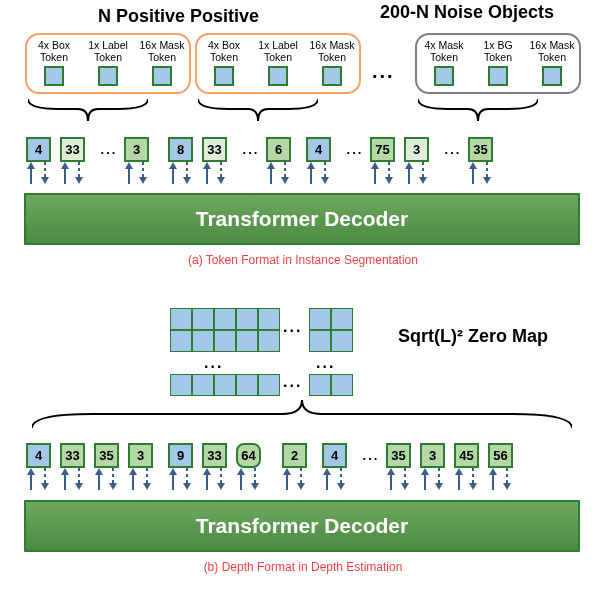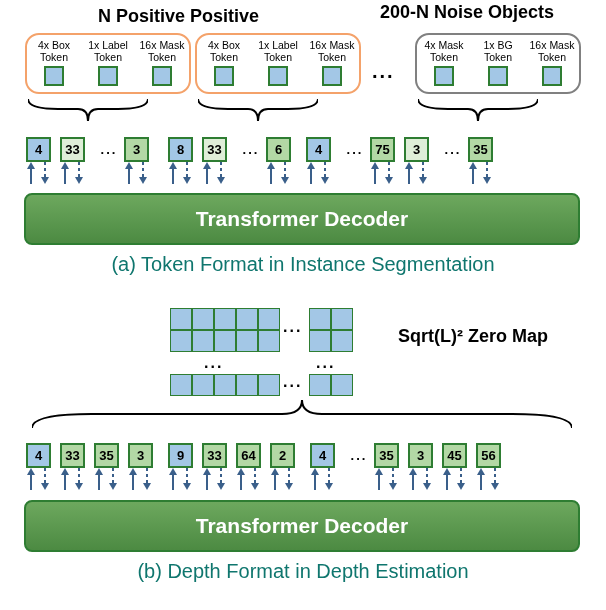--- a/index.html
+++ b/index.html
@@ -67,31 +67,31 @@
     position:absolute;
     left: 50%;
     transform: translateX(-50%);
   }
   .arrow-up svg, .arrow-down svg { display:block; }
 
   .decoder {
     position:absolute;
     background: linear-gradient(#6da85e, #4c8a42);
     border: 2px solid #2e7d32;
-    border-radius: 8px;
+    border-radius: 1px;
     color: #fff;
     text-align:center;
     font-weight:600;
     font-size: 21px;
     display:flex; align-items:center; justify-content:center;
   }
   .caption {
     position:absolute;
-    font-size: 20px;
-    color:#0f766e;
+    font-size: 12px;
+    color:#ef4444;
     width: 100%; text-align:center;
   }
 
   
   .map-row { position:absolute; display:flex; }
   .map-cell {
     width: 22px; height:22px; background:#a3c7e6; border:1px solid #2e7d32;
   }
 </style>
 </head>
@@ -400,21 +400,21 @@
         <svg width="12" height="22">
           <line x1="6" y1="22" x2="6" y2="4" stroke="#3a5f8a" stroke-width="2"></line>
           <polygon points="6,0 2,7 10,7" fill="#3a5f8a"></polygon>
         </svg>
       </div><div class="arrow-down" style="bottom: -24px; left: 17px;">
         <svg width="12" height="22">
           <line x1="6" y1="0" x2="6" y2="18" stroke="#3a5f8a" stroke-width="2" stroke-dasharray="3,3"></line>
           <polygon points="6,22 2,15 10,15" fill="#3a5f8a"></polygon>
         </svg>
       </div></div>
-    <div class="tok tok-green" style="margin-right: 9px;">64<div class="arrow-up" style="bottom: -24px; left: 3px;">
+    <div class="tok tok-green" style="margin-right: 21px; border-radius: 8px;">64<div class="arrow-up" style="bottom: -24px; left: 3px;">
         <svg width="12" height="22">
           <line x1="6" y1="22" x2="6" y2="4" stroke="#3a5f8a" stroke-width="2"></line>
           <polygon points="6,0 2,7 10,7" fill="#3a5f8a"></polygon>
         </svg>
       </div><div class="arrow-down" style="bottom: -24px; left: 17px;">
         <svg width="12" height="22">
           <line x1="6" y1="0" x2="6" y2="18" stroke="#3a5f8a" stroke-width="2" stroke-dasharray="3,3"></line>
           <polygon points="6,22 2,15 10,15" fill="#3a5f8a"></polygon>
         </svg>
       </div></div>

